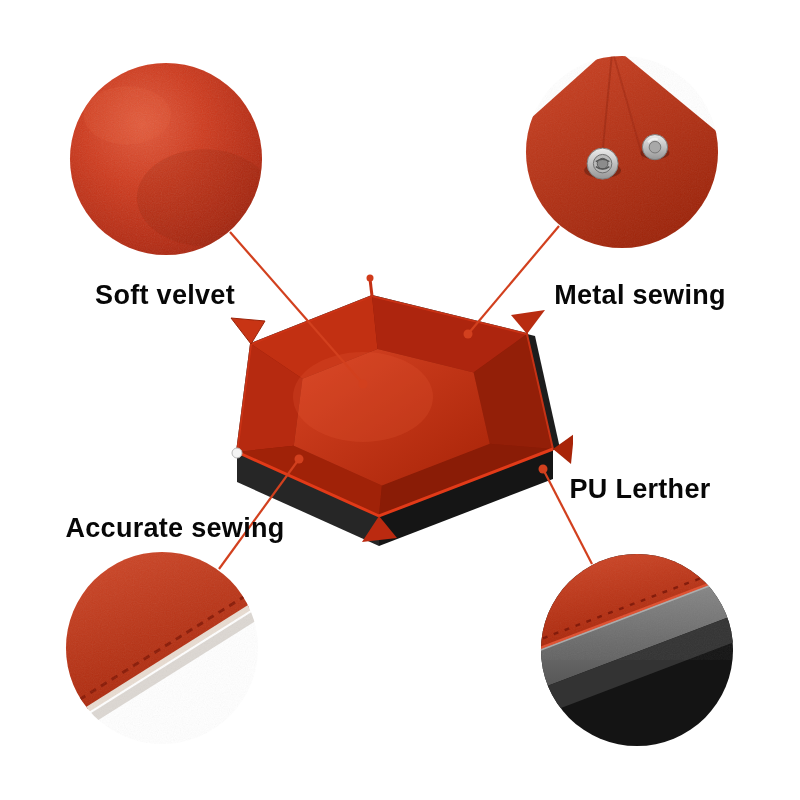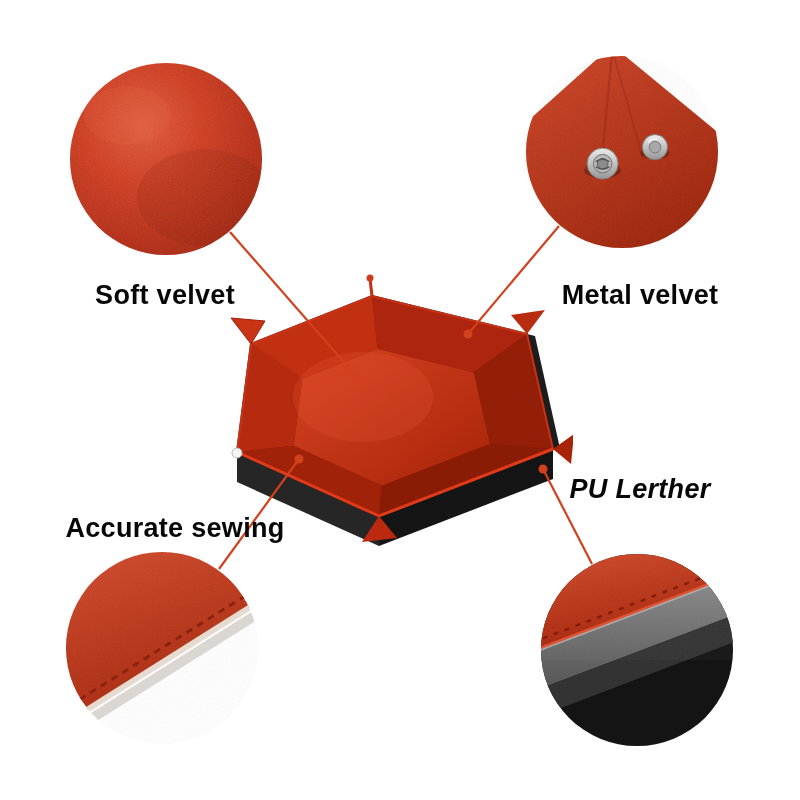--- a/index.html
+++ b/index.html
@@ -13,21 +13,21 @@
   .closeup-tr{left:525px;top:55px;}
   .closeup-bl{left:65px;top:551px;}
   .closeup-br{left:540px;top:553px;}
   .callout-label{
     position:absolute;font-weight:700;font-size:27px;color:#070707;
     text-align:center;white-space:nowrap;letter-spacing:0.3px;
   }
   .label-tl{left:60px;top:280px;width:210px;}
   .label-tr{left:530px;top:280px;width:220px;}
   .label-bl{left:55px;top:474px;width:240px;margin-top:39px;}
-  .label-br{left:540px;top:474px;width:200px;font-style:italic;}
+  .label-br{left:540px;top:474px;width:200px;}
   #tray{position:absolute;left:213px;top:272px;width:360px;height:300px;}
   #leads{position:absolute;left:0;top:0;width:800px;height:800px;pointer-events:none;}
 </style>
 </head>
 <body>
 
 <div id="stage">
 
   <svg width="0" height="0" style="position:absolute" aria-hidden="true">
     <defs>
@@ -171,17 +171,17 @@
       <line x1="559" y1="226" x2="468" y2="334"></line>
       <circle cx="468" cy="334" r="4.5" stroke="none"></circle>
       <line x1="219" y1="569" x2="299" y2="459"></line>
       <circle cx="299" cy="459" r="4.5" stroke="none"></circle>
       <line x1="592" y1="564" x2="543" y2="469"></line>
       <circle cx="543" cy="469" r="4.5" stroke="none"></circle>
     </g>
   </svg>
 
   <div class="callout-label label-tl">Soft velvet</div>
-  <div class="callout-label label-tr">Metal velvet</div>
+  <div class="callout-label label-tr">Metal sewing</div>
   <div class="callout-label label-bl">Accurate sewing</div>
   <div class="callout-label label-br">PU Lerther</div>
 
 </div>
 
 </body></html>

